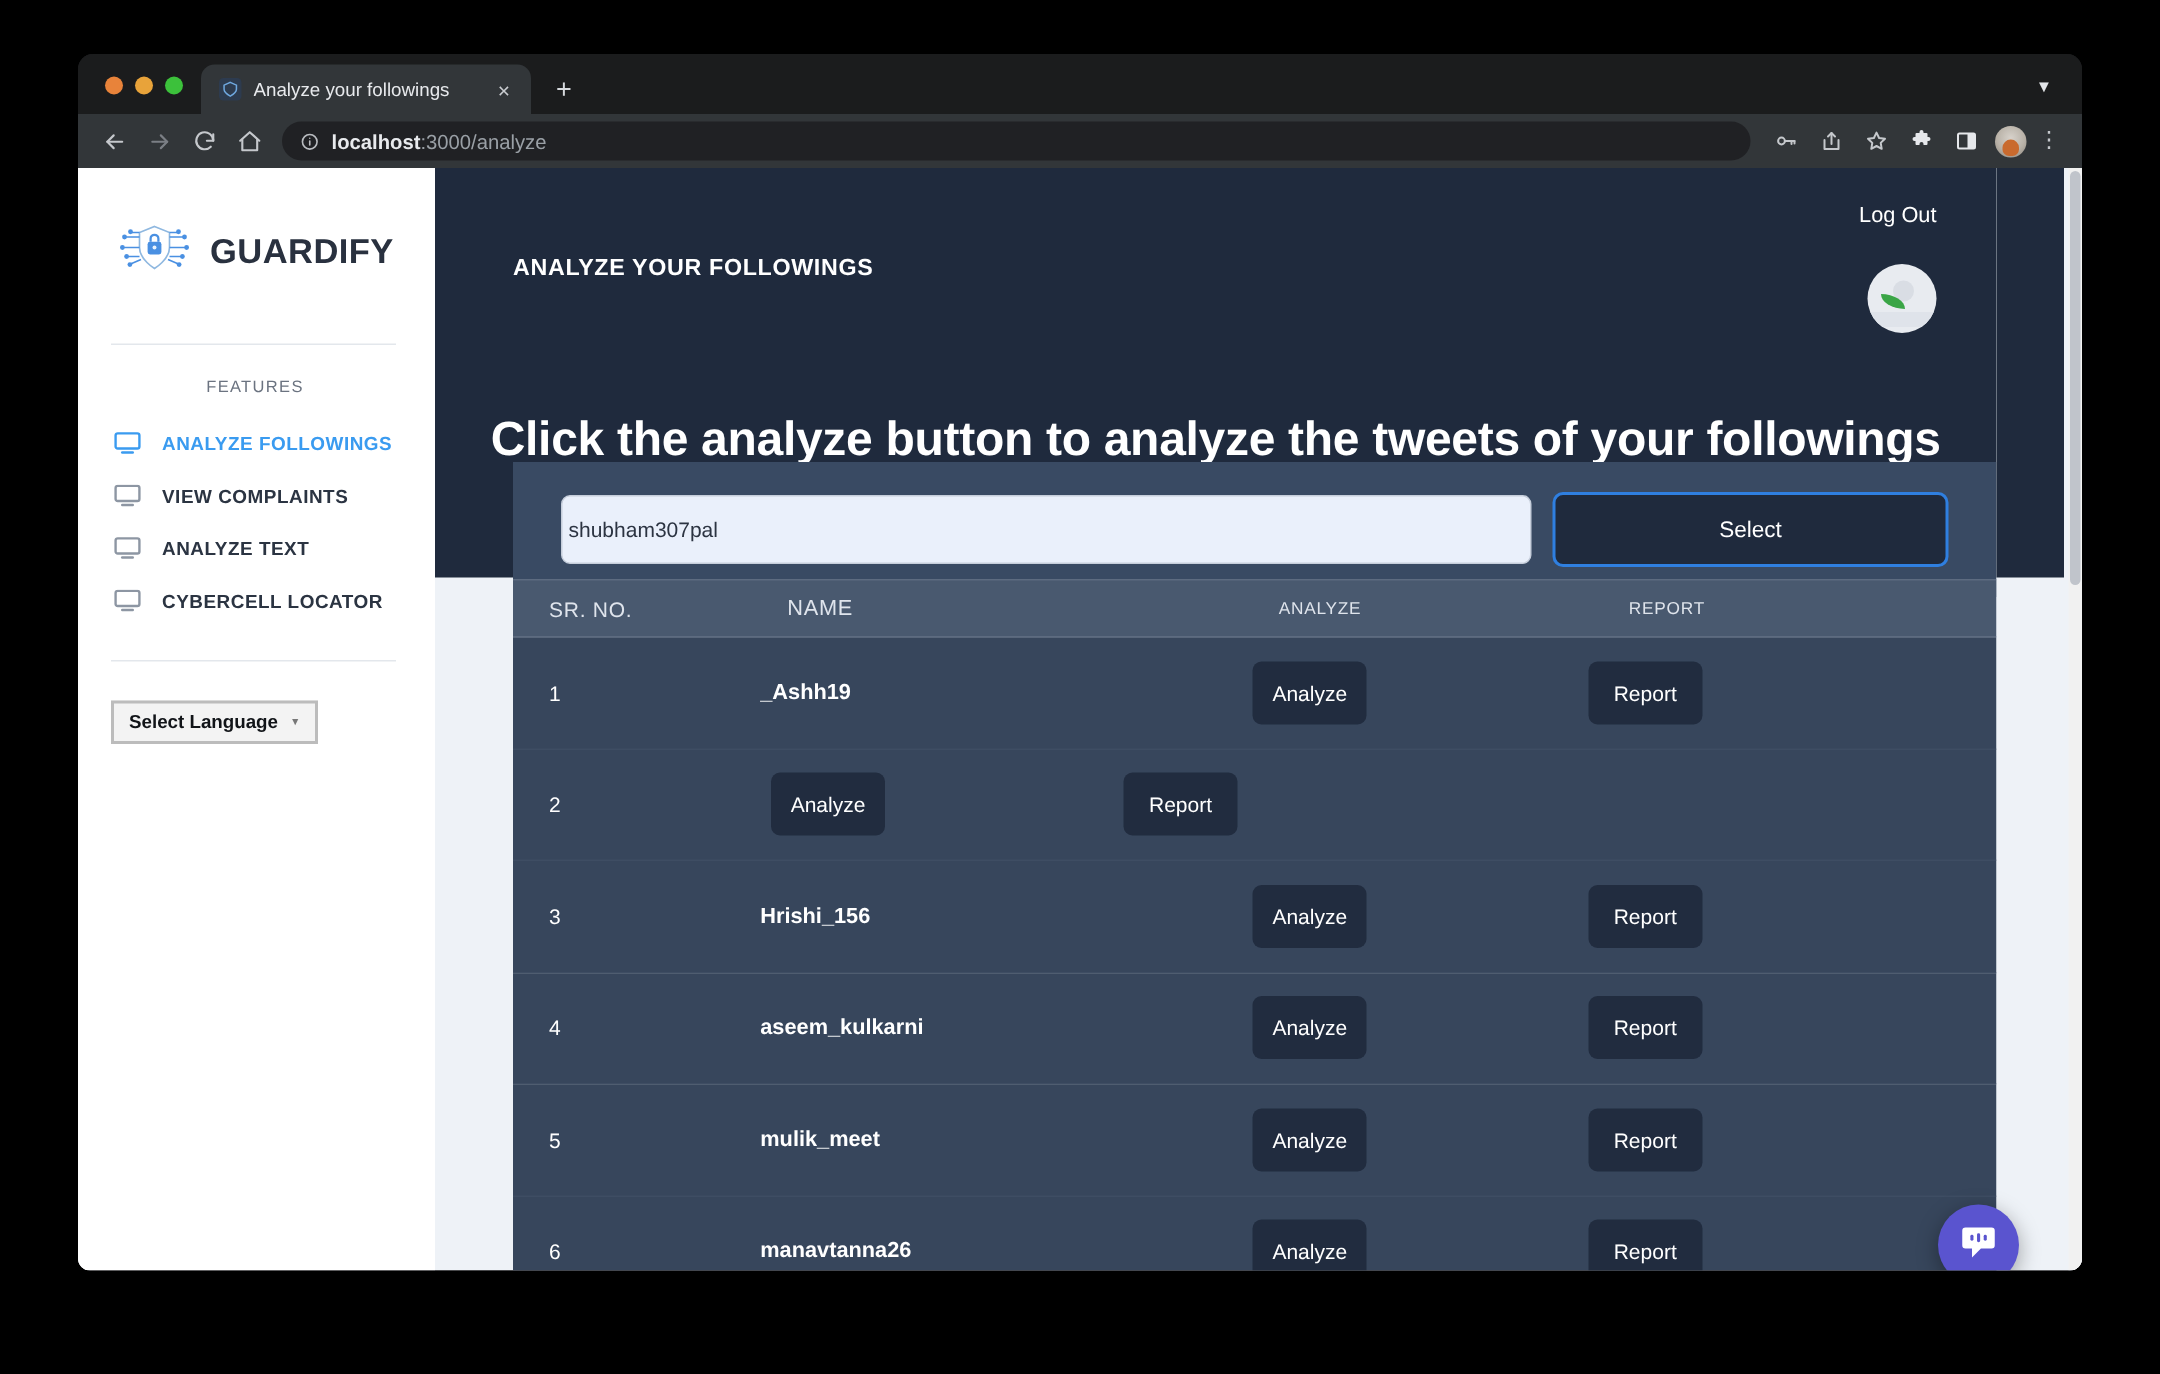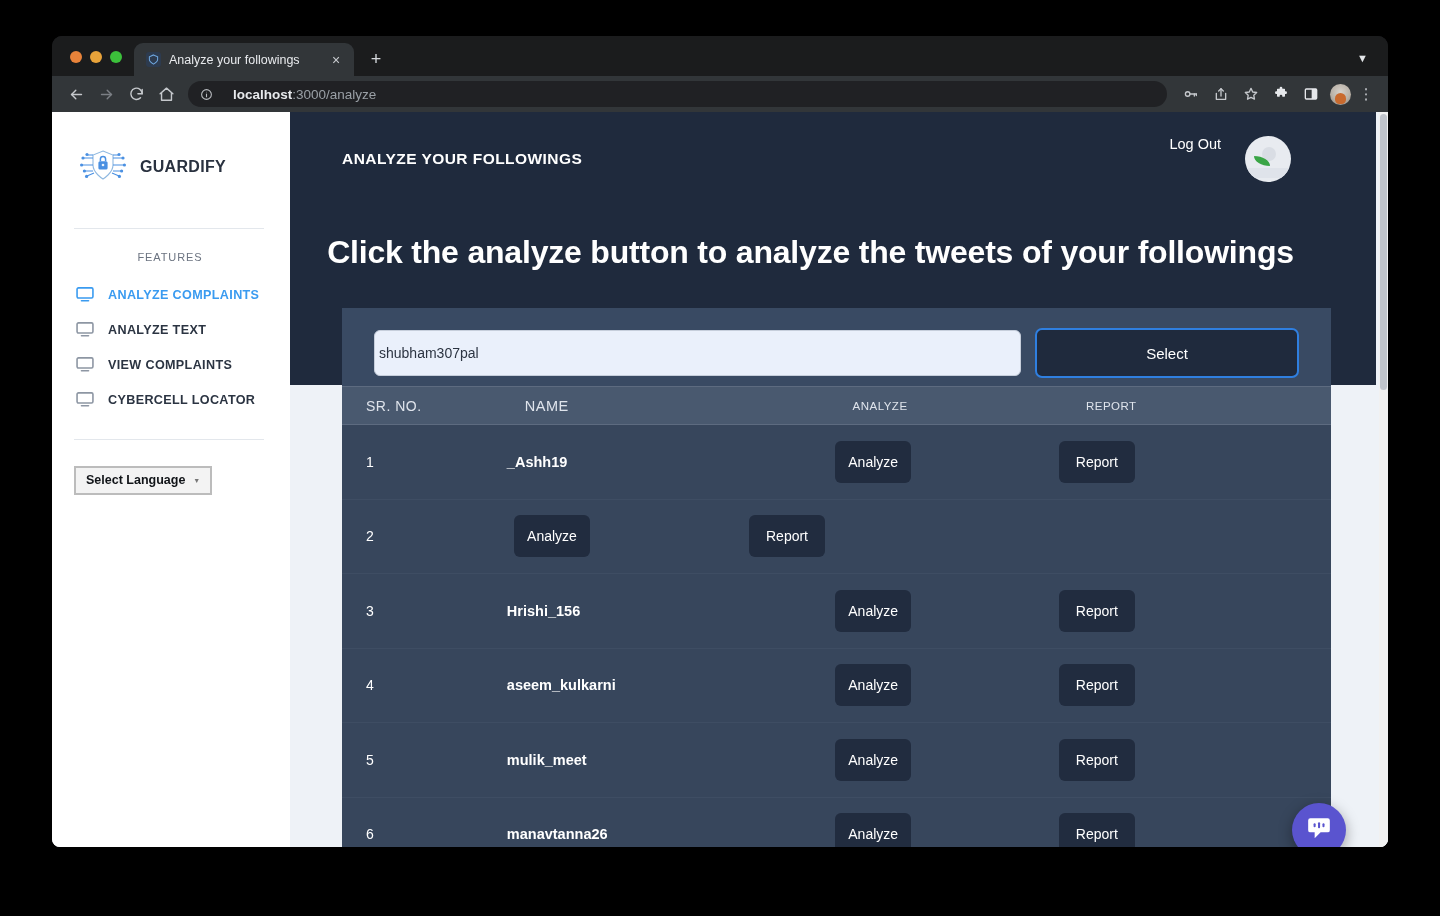--- a/index.html
+++ b/index.html
@@ -89,21 +89,21 @@
     display: flex; align-items: center; justify-content: center;
     color: #c5c8cc;
     flex: 0 0 auto;
   }
   .omnibox {
     flex: 1 1 auto;
     height: 26px;
     background: #202124;
     border-radius: 14px;
     display: flex; align-items: center;
-    gap: 20px;
+    gap: 8px;
     padding: 0 12px;
     margin: 0 8px 0 6px;
     min-width: 0;
   }
   .omni-info { color: #b9bcc0; font-size: 12px; flex: 0 0 auto; display:flex; }
   .omni-url {
     font-size: 13.5px; color: #9aa0a6; white-space: nowrap;
     overflow: hidden; text-overflow: ellipsis;
   }
   .omni-url b { color: #e8eaed; font-weight: 700; }
@@ -130,21 +130,21 @@
 
   
   .sidebar {
     position: absolute; left: 0; top: 0;
     width: 238px; height: 735px;
     background: #ffffff;
     padding: 26px 26px 0 22px;
   }
   .brand { display: flex; align-items: center; gap: 14px; padding: 8px 0 0 6px; }
   .brand-name {
-    font-size: 16px; font-weight: 700; color: #29313f; letter-spacing: 0.3px;
+    font-size: 23px; font-weight: 700; color: #29313f; letter-spacing: 0.3px;
   }
   .hr { height: 1px; background: #e3e7ec; margin: 40px 0 0 0; }
   .features-label {
     font-size: 11px; letter-spacing: 0.9px; color: #6b7380;
     font-weight: 400; margin: 22px 0 14px 2px; text-align: center;
   }
   .nav-item {
     display: flex; align-items: center; gap: 14px;
     padding: 10px 0 10px 2px;
     color: #2b3442; font-size: 12.6px; font-weight: 700; letter-spacing: 0.35px;
@@ -172,21 +172,21 @@
     width: 1041px; height: 273px;
     background: #1f2a3d;
   }
   .hero-top {
     display: flex; align-items: center; justify-content: space-between;
     padding: 24px 40px 0 52px;
   }
   .hero-title {
     font-size: 15.5px; font-weight: 700; color: #ffffff; letter-spacing: 0.45px;
   }
-  .hero-right { display: flex; align-items: flex-start; gap: 24px; }
+  .hero-right { display: flex; align-items: flex-end; gap: 24px; flex-direction: column; }
   .logout { color: #ffffff; font-size: 14.5px; }
   .avatar-user {
     width: 46px; height: 46px; border-radius: 50%;
     background: #e8ebf0; overflow: hidden; position: relative;
   }
   .avatar-user .leaf {
     position: absolute; left: 9px; top: 20px;
     width: 16px; height: 10px; border-radius: 0 100% 0 100%;
     background: #3aa546;
   }
@@ -438,41 +438,41 @@
       <div class="hr"></div>
       <div class="features-label">FEATURES</div>
 
       <div class="nav-item active">
         <span class="nav-icon">
           <svg width="18" height="15" viewBox="0 0 20 17" fill="none" stroke="#3a9bf0" stroke-width="1.8" stroke-linejoin="round">
               <rect x="1" y="1" width="18" height="11.5" rx="1.6"></rect>
               <path d="M6 15.5h8" stroke-linecap="round"></path>
             </svg>
         </span>
-        <span>ANALYZE COMPLAINTS</span>
+        <span>ANALYZE FOLLOWINGS</span>
+      </div>
+
+      <div class="nav-item">
+        <span class="nav-icon">
+          <svg width="18" height="15" viewBox="0 0 20 17" fill="none" stroke="#8d96a3" stroke-width="1.8" stroke-linejoin="round">
+              <rect x="1" y="1" width="18" height="11.5" rx="1.6"></rect>
+              <path d="M6 15.5h8" stroke-linecap="round"></path>
+            </svg>
+        </span>
+        <span>VIEW COMPLAINTS</span>
       </div>
 
       <div class="nav-item">
         <span class="nav-icon">
           <svg width="18" height="15" viewBox="0 0 20 17" fill="none" stroke="#8d96a3" stroke-width="1.8" stroke-linejoin="round">
               <rect x="1" y="1" width="18" height="11.5" rx="1.6"></rect>
               <path d="M6 15.5h8" stroke-linecap="round"></path>
             </svg>
         </span>
         <span>ANALYZE TEXT</span>
-      </div>
-
-      <div class="nav-item">
-        <span class="nav-icon">
-          <svg width="18" height="15" viewBox="0 0 20 17" fill="none" stroke="#8d96a3" stroke-width="1.8" stroke-linejoin="round">
-              <rect x="1" y="1" width="18" height="11.5" rx="1.6"></rect>
-              <path d="M6 15.5h8" stroke-linecap="round"></path>
-            </svg>
-        </span>
-        <span>VIEW COMPLAINTS</span>
       </div>
 
       <div class="nav-item">
         <span class="nav-icon">
           <svg width="18" height="15" viewBox="0 0 20 17" fill="none" stroke="#8d96a3" stroke-width="1.8" stroke-linejoin="round">
               <rect x="1" y="1" width="18" height="11.5" rx="1.6"></rect>
               <path d="M6 15.5h8" stroke-linecap="round"></path>
             </svg>
         </span>
         <span>CYBERCELL LOCATOR</span>

